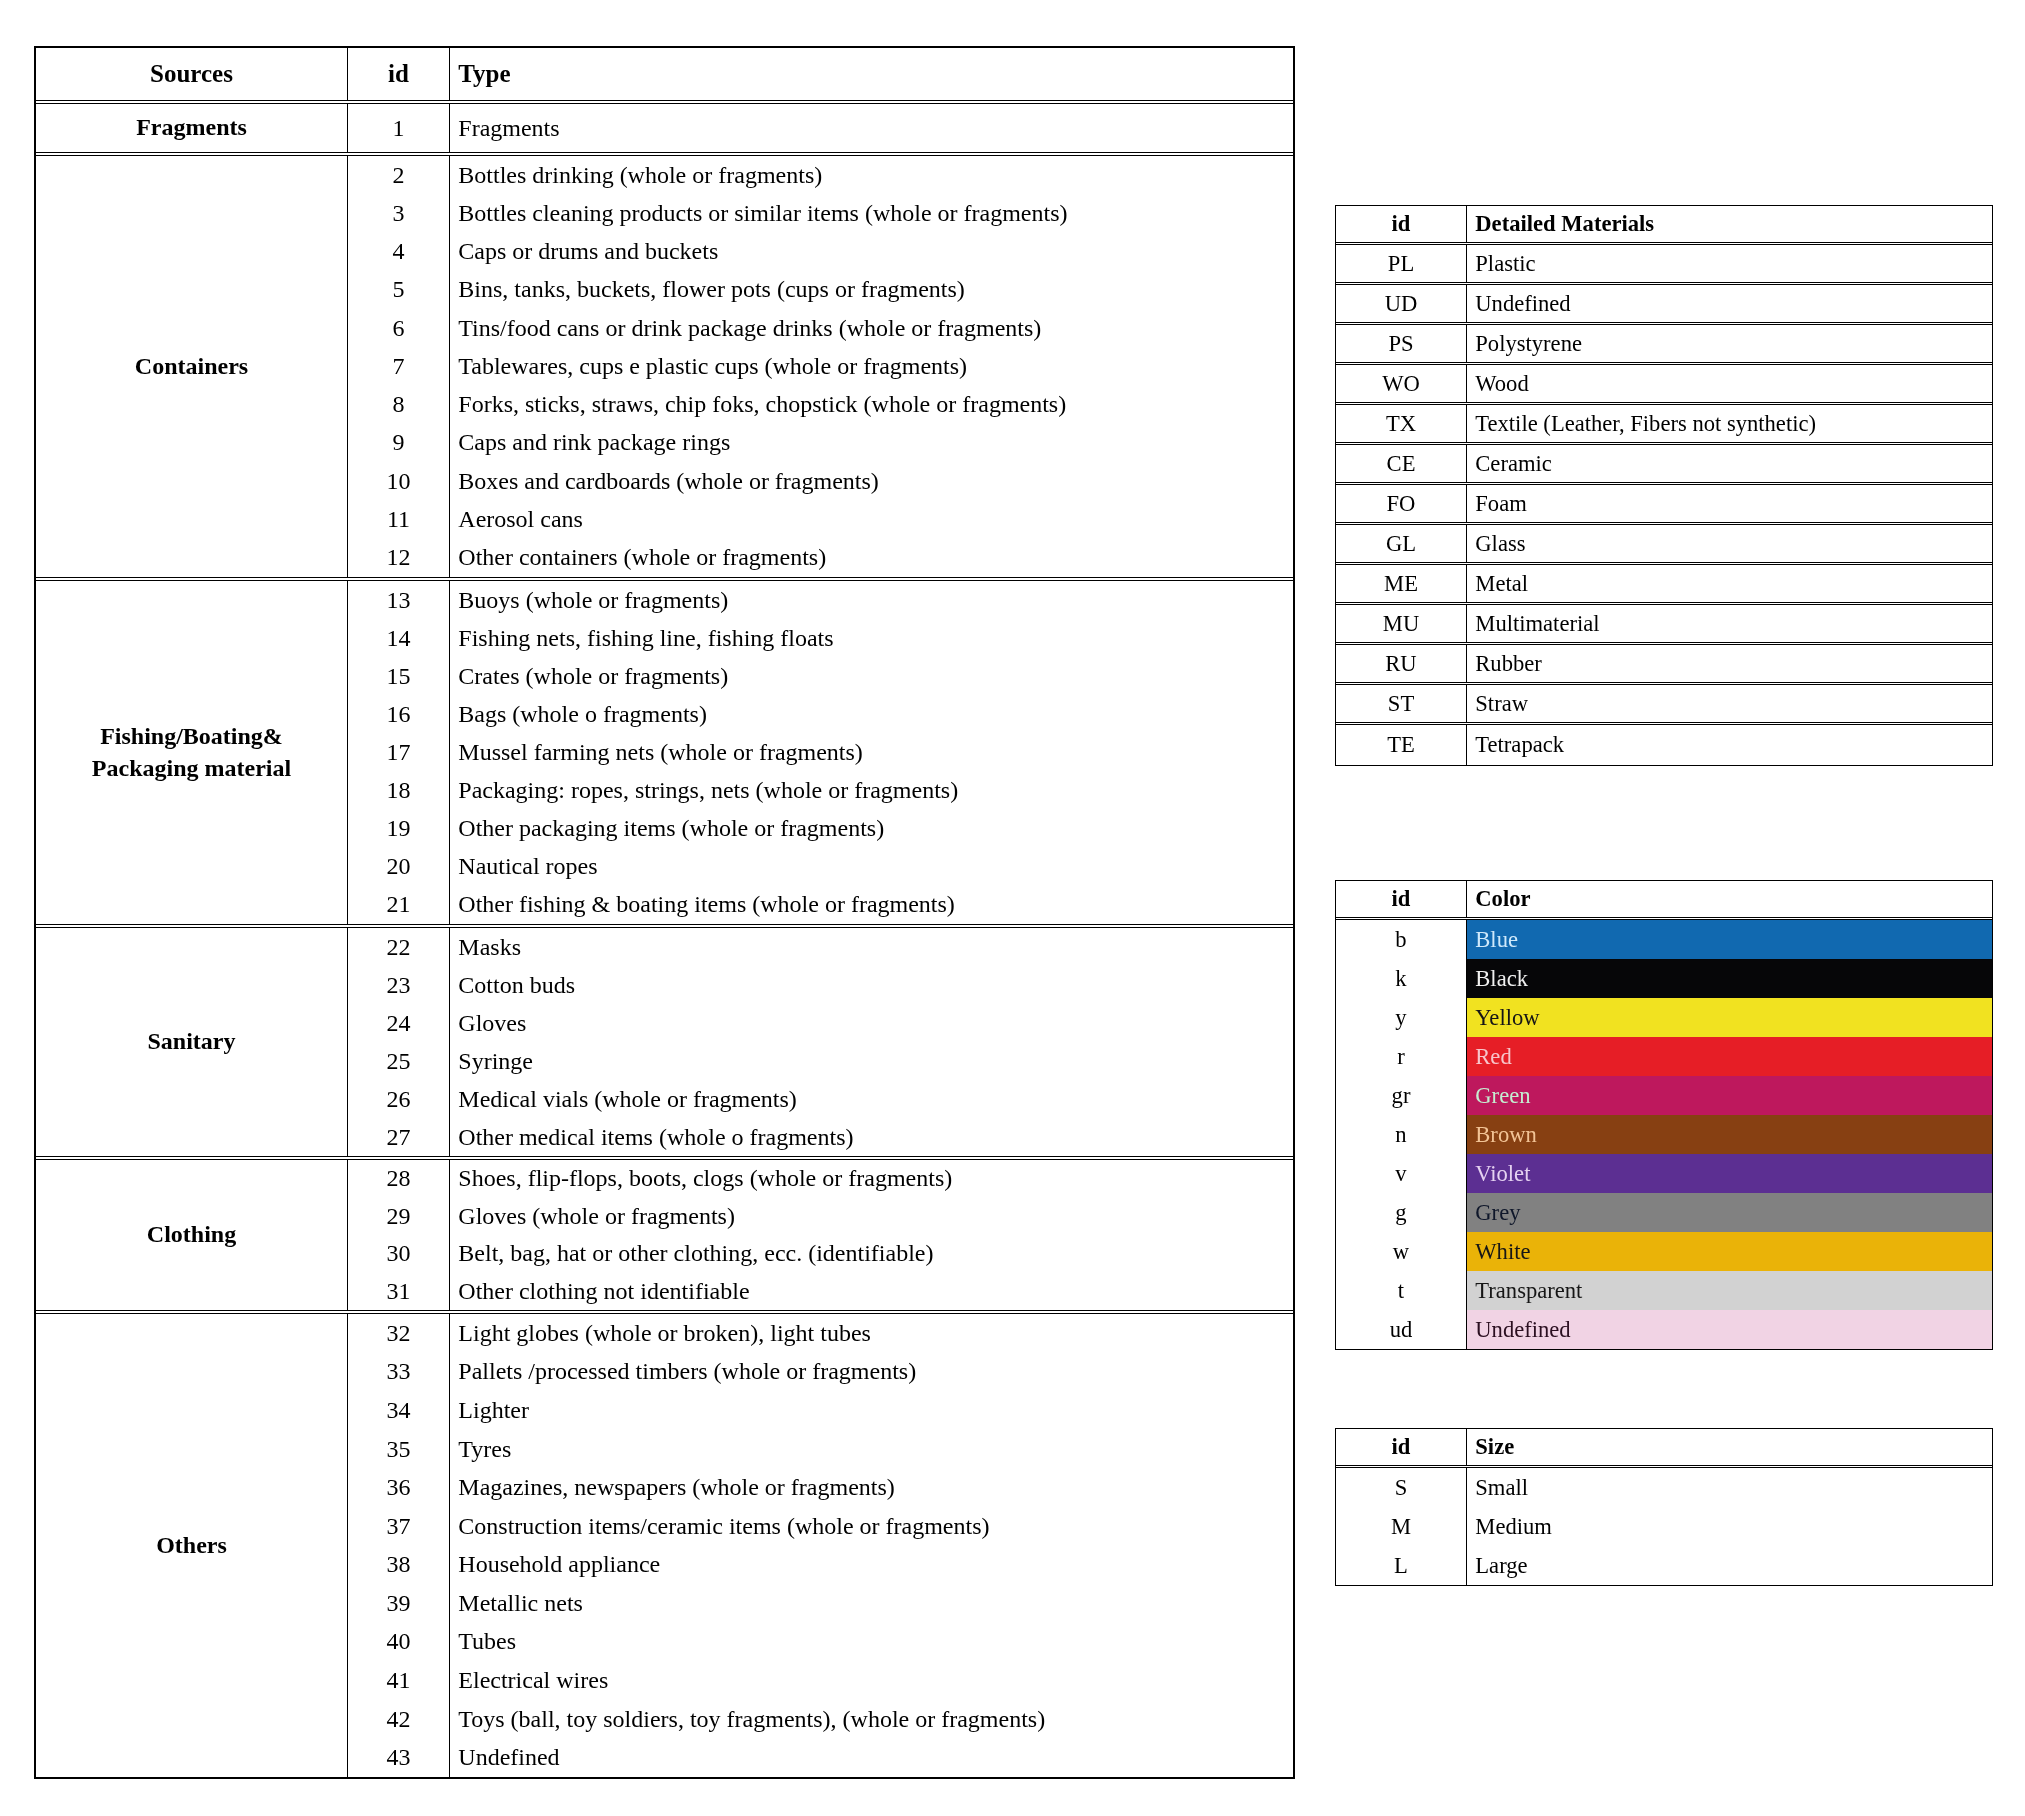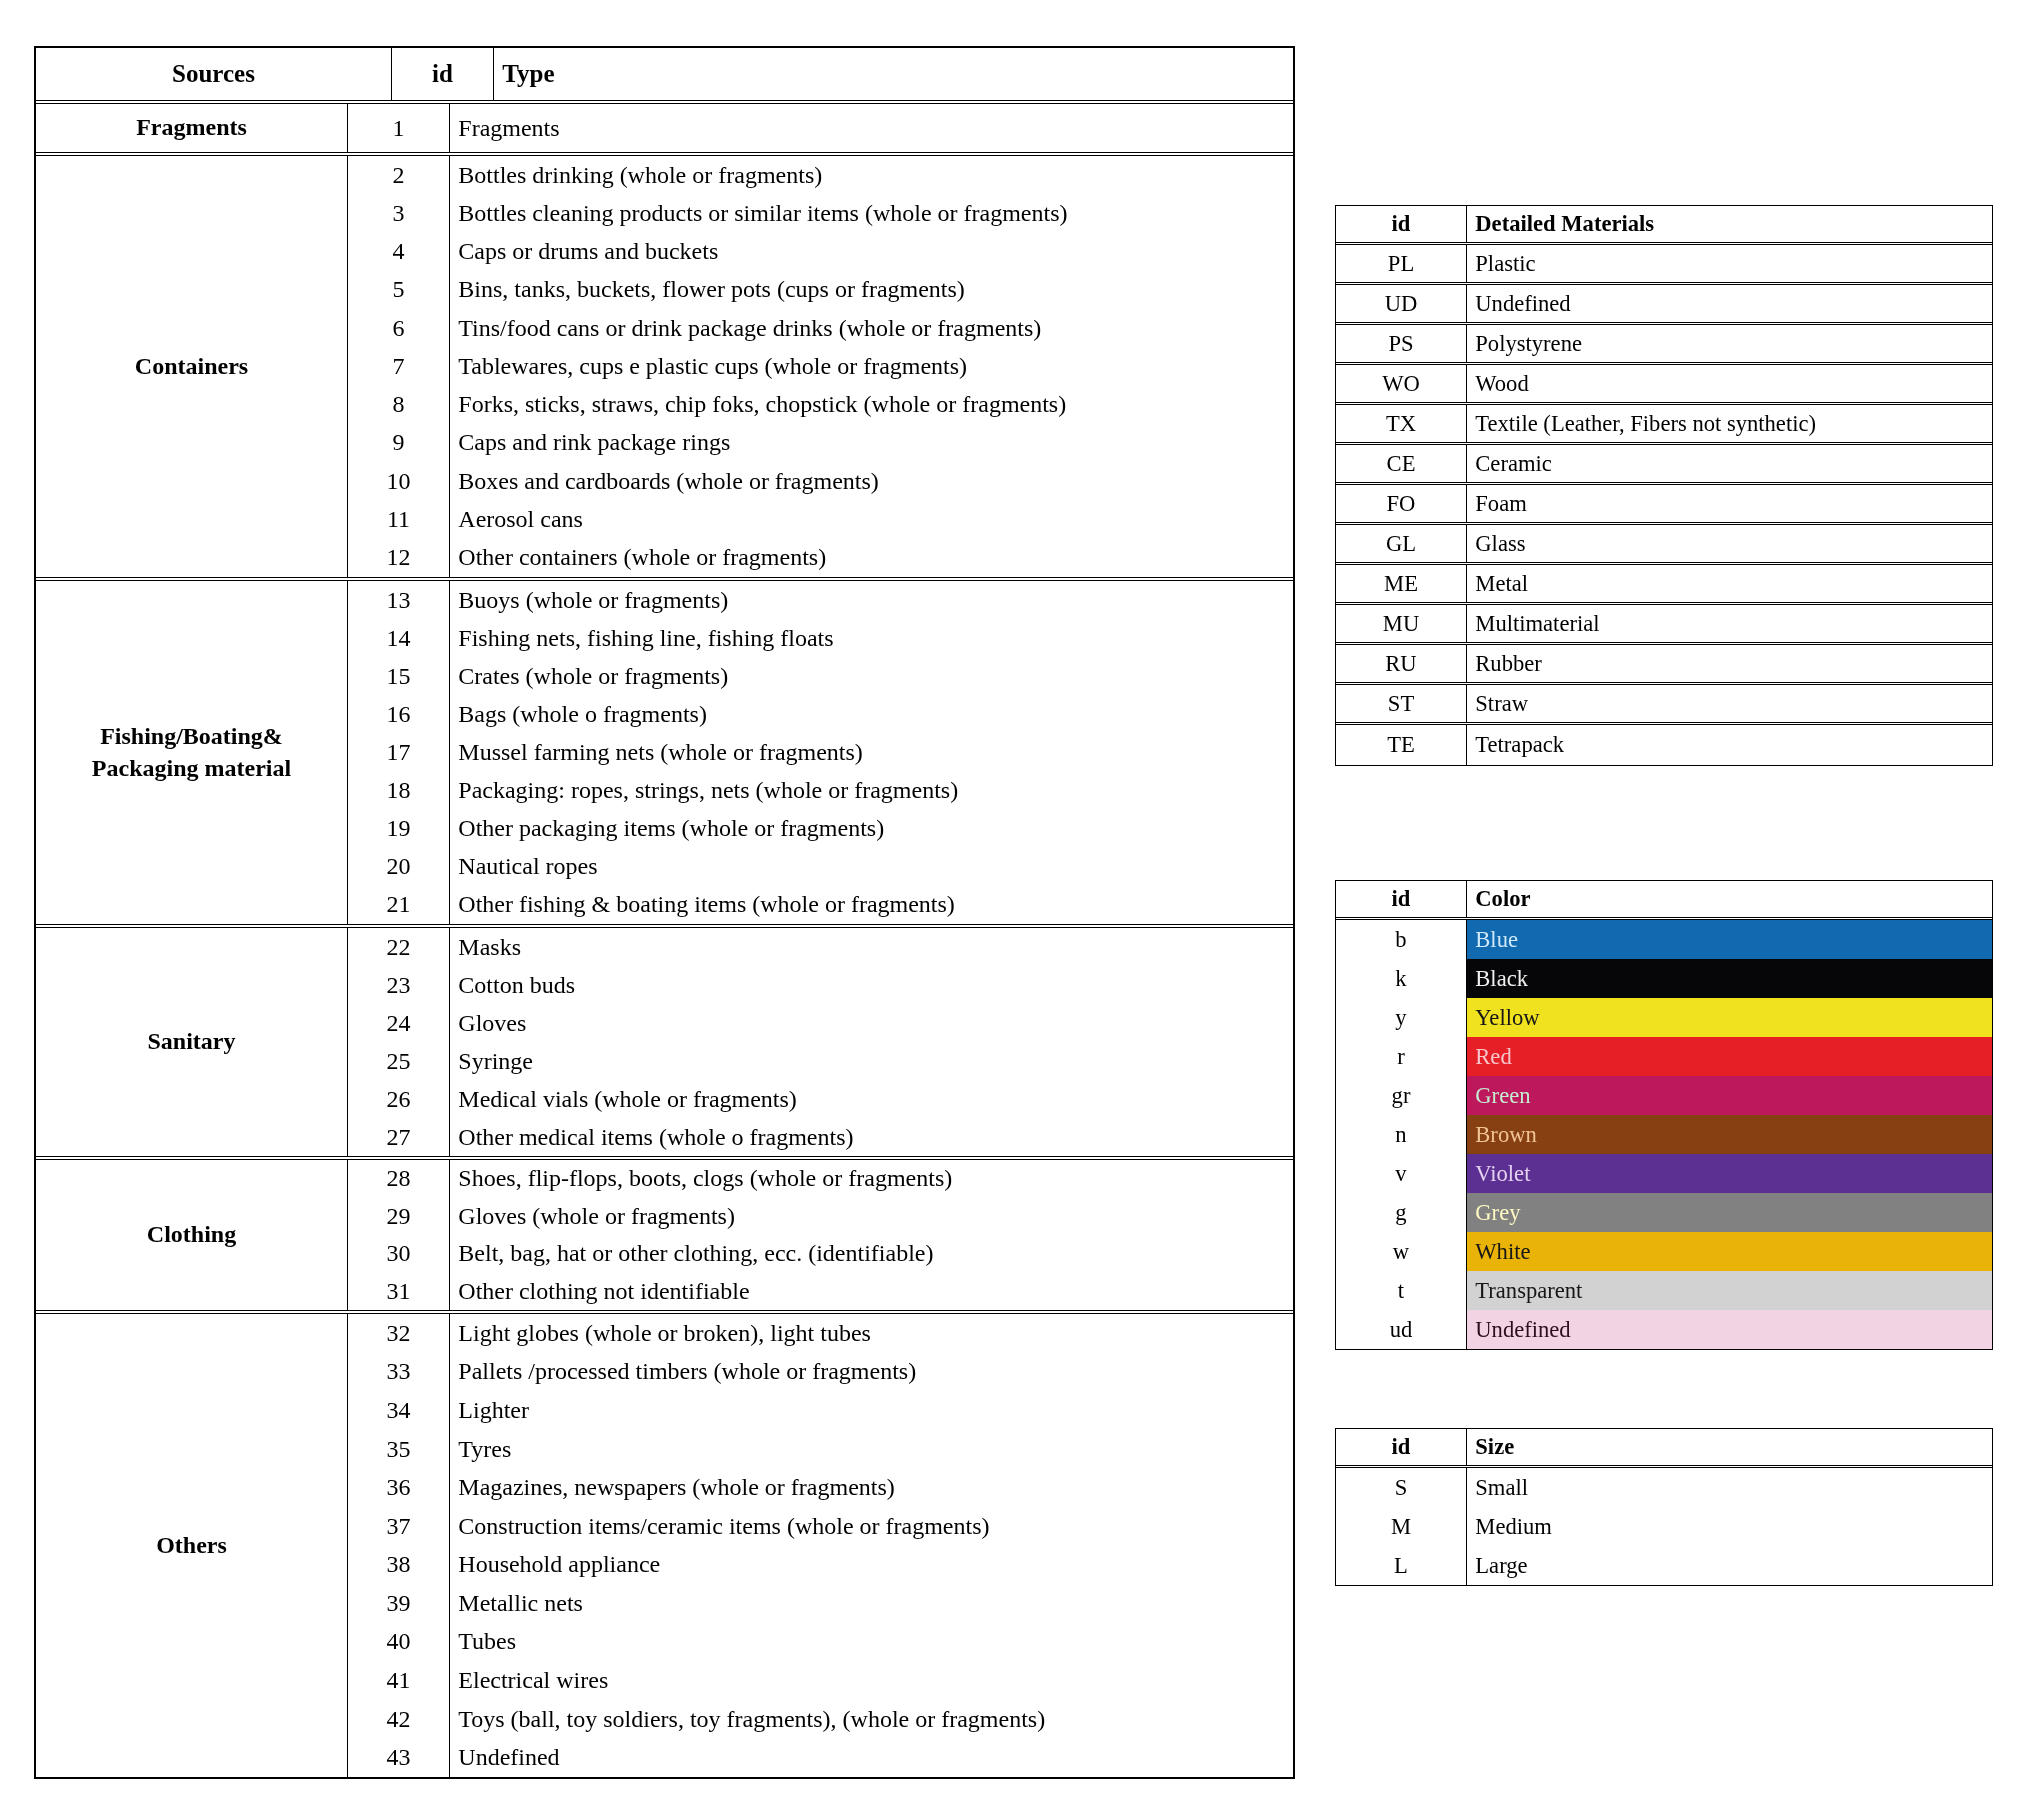--- a/index.html
+++ b/index.html
@@ -11,21 +11,21 @@
     color: #000;
   }
 
   
   .main-table {
     position: absolute; left: 34px; top: 46px; width: 1261px;
     border: 2.4px solid #000;
     background: #fff;
   }
   .mheader { display: flex; height: 56px; border-bottom: 4.2px double #000; font-weight: bold; font-size: 25px; }
-  .hsrc { width: 356px; border-right: 1.8px solid #000; display: flex; align-items: center; justify-content: center; }
+  .hsrc { width: 312px; border-right: 1.8px solid #000; display: flex; align-items: center; justify-content: center; }
   .hid  { width: 102px; border-right: 1.8px solid #000; display: flex; align-items: center; justify-content: center; }
   .htype{ flex: 1; display: flex; align-items: center; padding-left: 8.3px; }
 
   .msec { display: flex; font-size: 24px; }
   .msec.sep { border-bottom: 4.2px double #000; }
   .src-cell {
     width: 312px; border-right: 1.8px solid #000;
     display: flex; align-items: center; justify-content: center;
     text-align: center; font-weight: bold; white-space: pre-line; line-height: 1.3;
   }
@@ -289,21 +289,21 @@
       <div class="srow">
         <div class="sid">n</div>
         <div class="slabel" style="background-color: rgb(135, 64, 18); color: rgb(242, 195, 149);">Brown</div>
       </div>
       <div class="srow">
         <div class="sid">v</div>
         <div class="slabel" style="background-color: rgb(92, 47, 146); color: rgb(229, 210, 241);">Violet</div>
       </div>
       <div class="srow">
         <div class="sid">g</div>
-        <div class="slabel" style="background-color: rgb(129, 129, 129); color: #fef9c3;">Grey</div>
+        <div class="slabel" style="background-color: rgb(129, 129, 129); color: #0f172a;">Grey</div>
       </div>
       <div class="srow">
         <div class="sid">w</div>
         <div class="slabel" style="background-color: #eab308; color: rgb(22, 22, 22);">White</div>
       </div>
       <div class="srow">
         <div class="sid">t</div>
         <div class="slabel" style="background-color: rgb(210, 210, 210); color: rgb(22, 22, 22);">Transparent</div>
       </div>
       <div class="srow">

